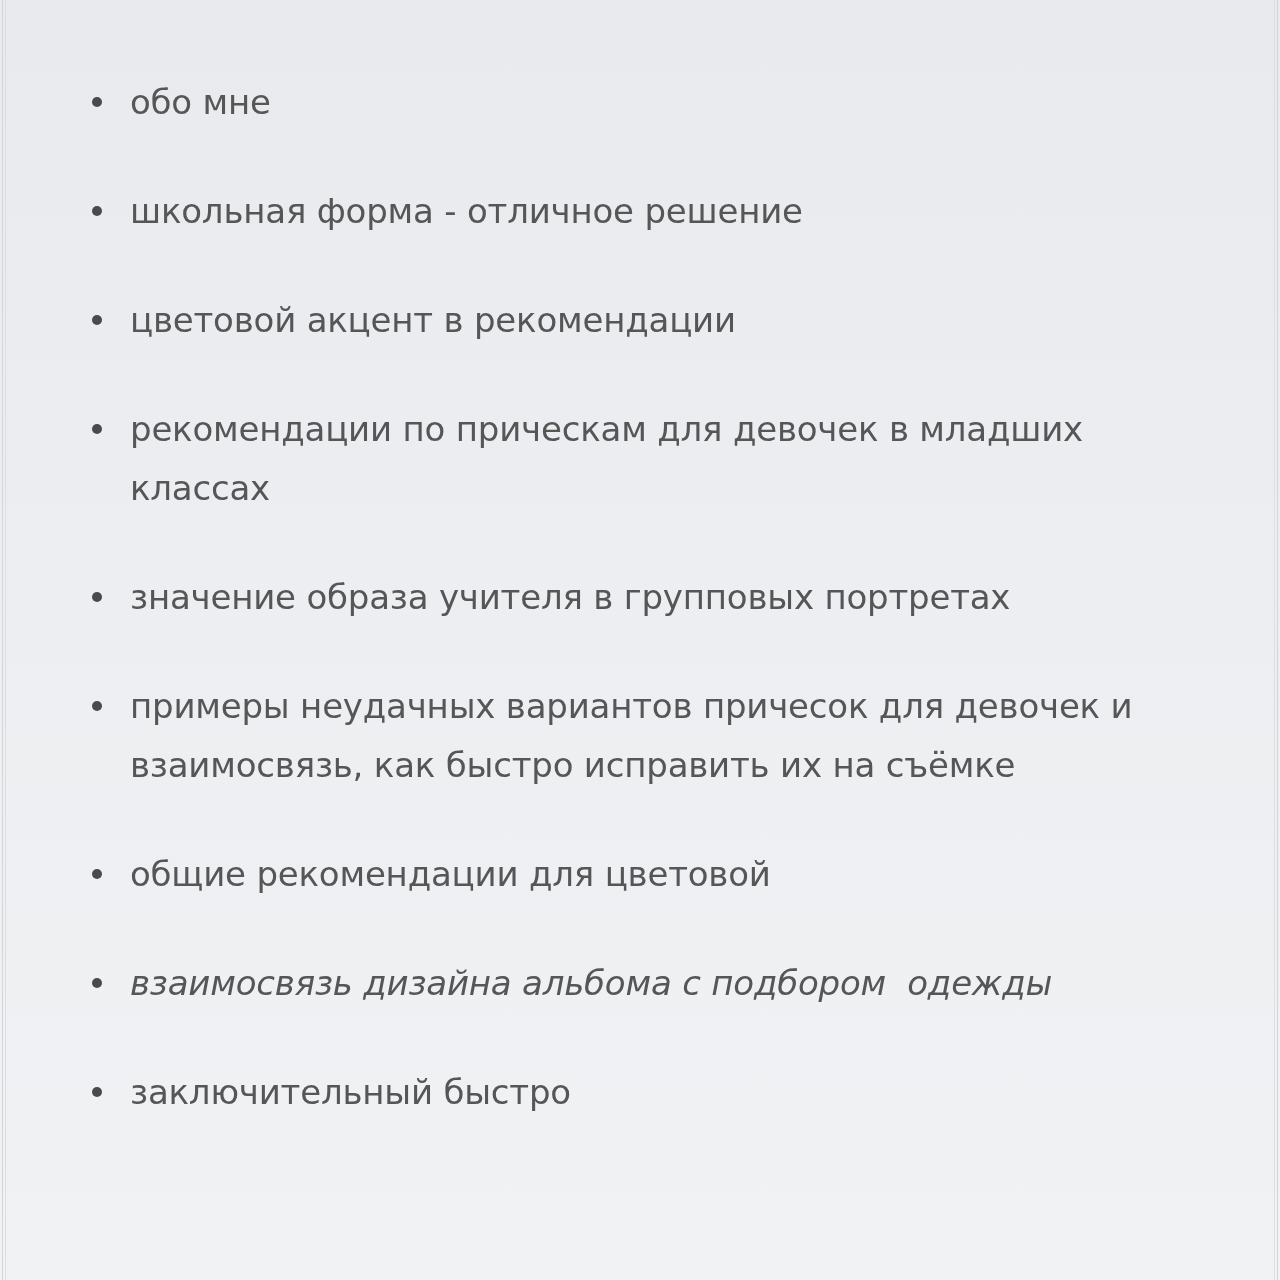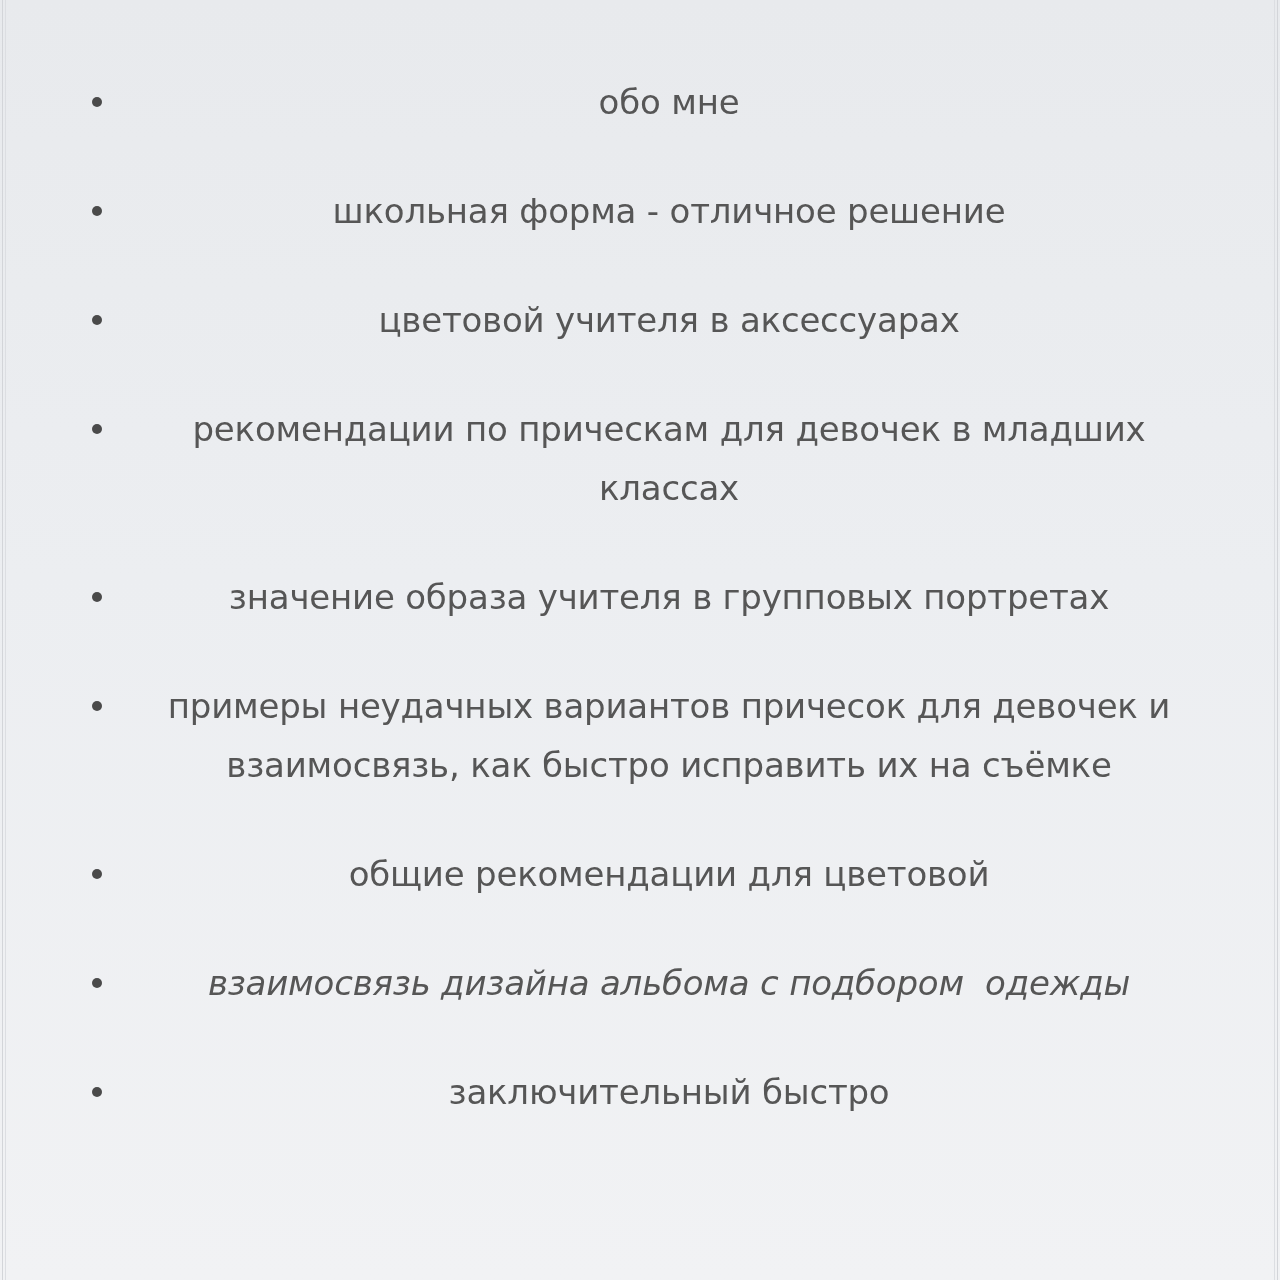--- a/index.html
+++ b/index.html
@@ -25,21 +25,20 @@
     .edge.l2 { left: 5px; background: #dcdee2; }
     .edge.r1 { right: 2px; }
     .edge.r2 { right: 5px; background: #dcdee2; }
 
     .slide {
       position: absolute;
       left: 0;
       top: 0;
       width: 1280px;
       height: 1128px;
-      text-align: center;
     }
     .bullet-list {
       list-style: none;
       margin: 0;
       padding: 0;
       position: absolute;
       left: 88px;
       top: 73px;
       width: 1120px;
     }
@@ -78,21 +77,21 @@
     <li class="bullet-item">
       <span class="dot"></span>
       <span class="txt">обо мне</span>
     </li>
     <li class="bullet-item">
       <span class="dot"></span>
       <span class="txt">школьная форма - отличное решение</span>
     </li>
     <li class="bullet-item">
       <span class="dot"></span>
-      <span class="txt">цветовой учителя в аксессуарах</span>
+      <span class="txt">цветовой акцент в рекомендации</span>
     </li>
     <li class="bullet-item">
       <span class="dot"></span>
       <span class="txt">рекомендации по прическам для девочек в младших классах</span>
     </li>
     <li class="bullet-item">
       <span class="dot"></span>
       <span class="txt">значение образа учителя в групповых портретах</span>
     </li>
     <li class="bullet-item">

